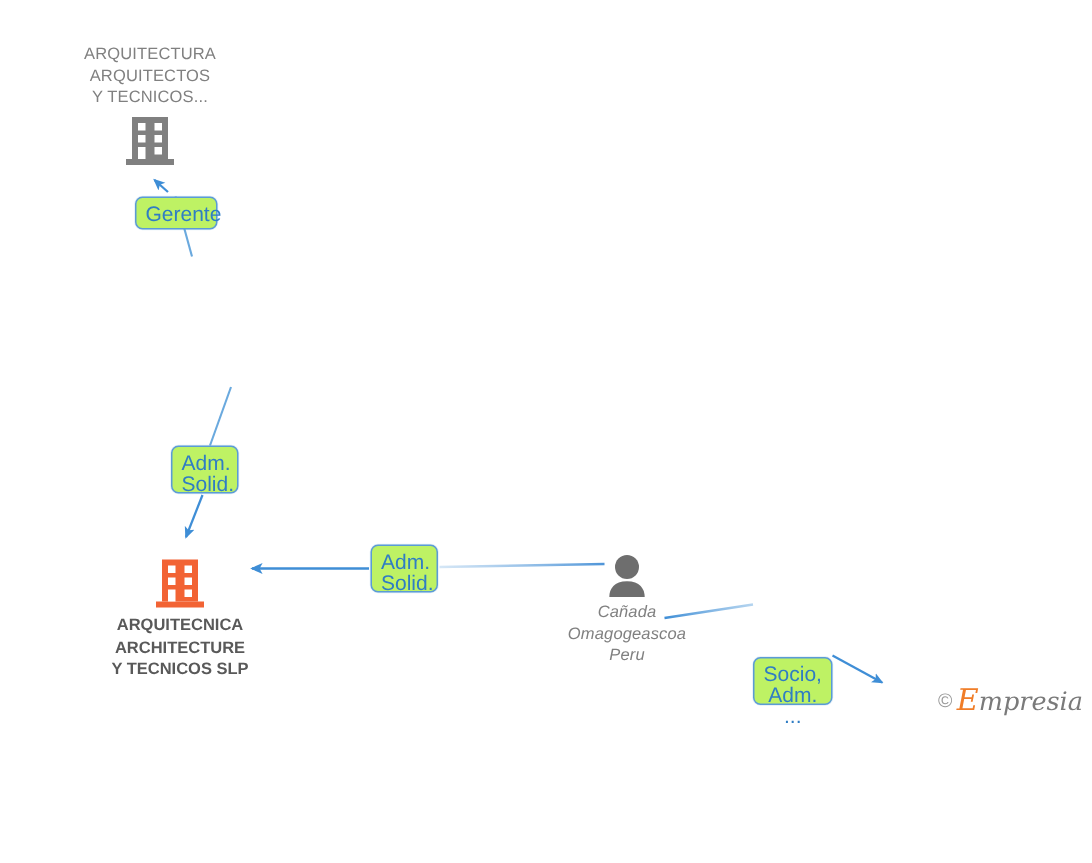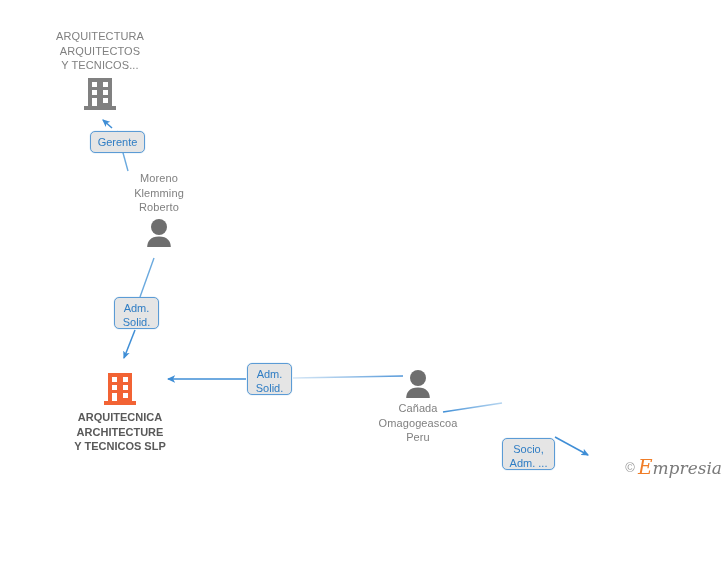--- a/index.html
+++ b/index.html
@@ -67,25 +67,25 @@
   .node-label.primary {
     color: #595959;
     font-weight: bold;
     letter-spacing: 0px;
   }
 
   
   .chip {
     position: absolute;
     box-sizing: border-box;
-    background: #e5e5e5;
+    background: #bef264;
     border: 1.4px solid #5b9bd5;
     border-radius: 5px;
     color: #2f7dc4;
-    font-size: 11px;
+    font-size: 14px;
     line-height: 14px;
     text-align: center;
     padding: 3px 6px;
     white-space: pre-line;
     cursor: pointer;
     box-shadow: 0 0 0 0.5px rgba(91,155,213,0.18);
   }
 
   
   #watermark {
@@ -167,51 +167,40 @@
         <rect x="9" y="6" width="5" height="5" fill="#ffffff"></rect>
         <rect x="20" y="6" width="5" height="5" fill="#ffffff"></rect>
         <rect x="9" y="14" width="5" height="5" fill="#ffffff"></rect>
         <rect x="20" y="14" width="5" height="5" fill="#ffffff"></rect>
         <rect x="9" y="22" width="5" height="8" fill="#ffffff"></rect>
         <rect x="20" y="22" width="5" height="5" fill="#ffffff"></rect>
       </svg>
     </span>
   </div>
 
-  <div class="node" style="left:159px; top:171px;">
-    <span class="node-label above">Moreno
-Klemming
-Roberto</span>
-    <span class="node-icon">
-      <svg width="30" height="29" viewBox="0 0 30 29" xmlns="http://www.w3.org/2000/svg">
-        <circle cx="15" cy="9" r="8" fill="#6e6e6e"></circle>
-        <path d="M 15 18.5 C 6.5 18.5 3.2 23.5 3.2 29 L 26.8 29 C 26.8 23.5 23.5 18.5 15 18.5 Z" fill="#6e6e6e"></path>
-      </svg>
-    </span>
-  </div>
 
   <div class="node" style="left:120px; top:371px;">
     <span class="node-icon">
       <svg width="34" height="36" viewBox="0 0 34 36" xmlns="http://www.w3.org/2000/svg">
         <rect x="5" y="2" width="24" height="28" fill="#f26334"></rect>
         <rect x="1" y="30" width="32" height="4" fill="#f26334"></rect>
         <rect x="9" y="6" width="5" height="5" fill="#ffffff"></rect>
         <rect x="20" y="6" width="5" height="5" fill="#ffffff"></rect>
         <rect x="9" y="14" width="5" height="5" fill="#ffffff"></rect>
         <rect x="20" y="14" width="5" height="5" fill="#ffffff"></rect>
         <rect x="9" y="22" width="5" height="8" fill="#ffffff"></rect>
         <rect x="20" y="22" width="5" height="5" fill="#ffffff"></rect>
       </svg>
     </span>
     <span class="node-label primary">ARQUITECNICA
 ARCHITECTURE
 Y TECNICOS SLP</span>
   </div>
 
-  <div class="node" style="left:418px; top:369px;">
+  <div class="node" style="left:418px; top:369px;font-style:italic;">
     <span class="node-icon">
       <svg width="30" height="29" viewBox="0 0 30 29" xmlns="http://www.w3.org/2000/svg">
         <circle cx="15" cy="9" r="8" fill="#6e6e6e"></circle>
         <path d="M 15 18.5 C 6.5 18.5 3.2 23.5 3.2 29 L 26.8 29 C 26.8 23.5 23.5 18.5 15 18.5 Z" fill="#6e6e6e"></path>
       </svg>
     </span>
     <span class="node-label">Cañada
 Omagogeascoa
 Peru</span>
   </div>

